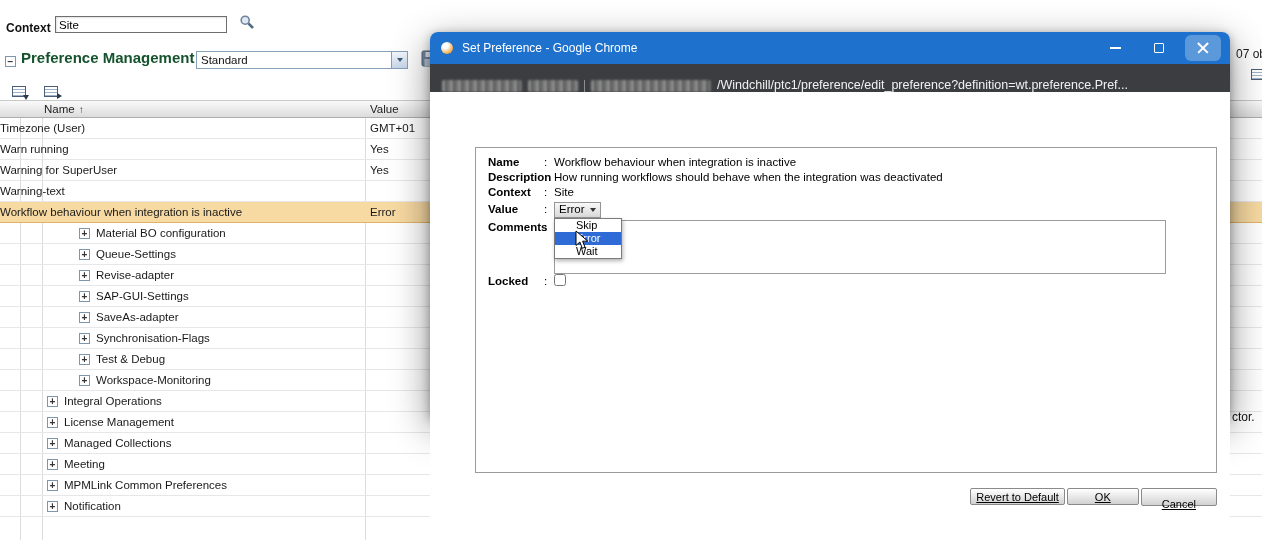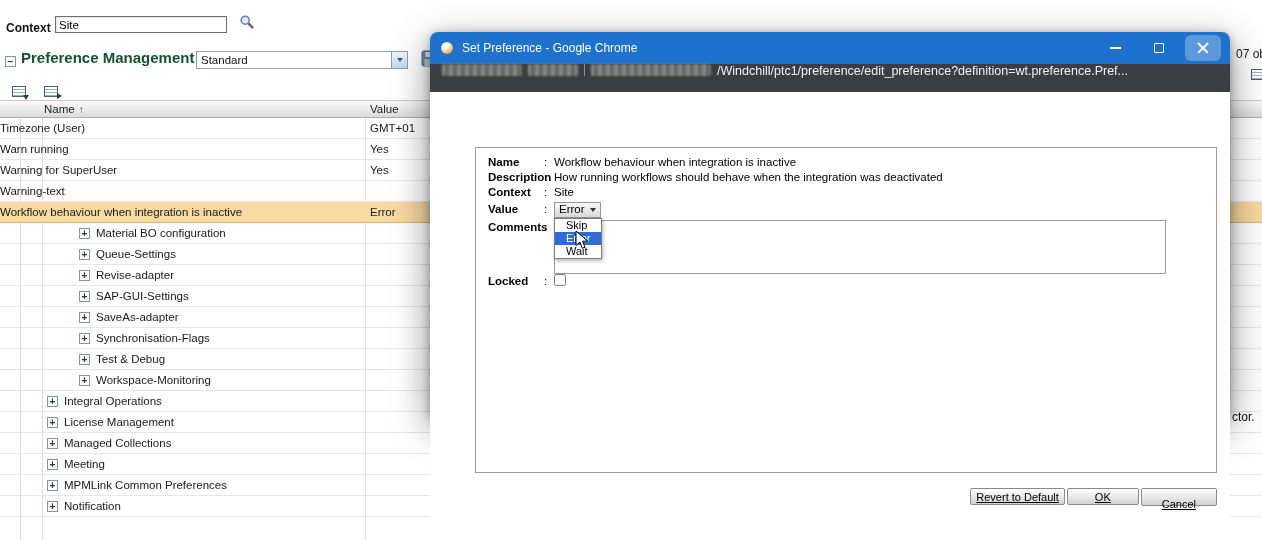--- a/index.html
+++ b/index.html
@@ -52,40 +52,40 @@
   .win-title { color:#fff; font-size:12px; margin-left:9px; flex:1; white-space:nowrap; overflow:hidden; }
   .win-controls { display:flex; align-items:center; height:100%; }
   .win-btn { width:44px; height:32px; background:none; border:none; display:flex; align-items:center; justify-content:center; }
   .win-btn.close-btn { width:36px; height:26px; border-radius:6px; background:rgba(255,255,255,.28); margin:0 9px 0 4px; }
   .glyph-min { width:11px; height:2px; background:#fff; }
   .glyph-max { width:10px; height:10px; border:1.6px solid #fff; border-radius:1px; }
   .glyph-x { position:relative; width:12px; height:12px; }
   .glyph-x::before, .glyph-x::after { content:""; position:absolute; left:-1px; top:5px; width:14px; height:1.6px; background:#fff; }
   .glyph-x::before { transform:rotate(45deg); } .glyph-x::after { transform:rotate(-45deg); }
 
-  .urlbar { height:28px; background:#3b3d40; display:flex; align-items:flex-start; padding:0 12px; gap:6px; }
+  .urlbar { height:28px; background:#3b3d40; display:flex; align-items:flex-end; padding:0 12px; gap:6px; }
   .redact { height:12px; border-radius:2px; background:repeating-linear-gradient(90deg,#9a9a9a 0 3px,#5f5f5f 3px 5px,#7b7b7b 5px 8px); filter:blur(1px); opacity:.85; }
   .r1 { width:80px; } .r2 { width:50px; } .r3 { width:120px; }
   .url-sep { width:1px; height:12px; background:#8d8d8d; }
   .url-text { color:#f1f1f1; font-size:12.5px; white-space:nowrap; overflow:hidden; }
 
   .popup-content { position:relative; height:437px; background:#fff; }
   .pc-header { height:30px; position:relative; border-bottom:1px solid #bdbdbd; background:linear-gradient(#ffffff 55%, #ececec); }
   .pc-title { position:absolute; left:14px; top:7px; font-size:13px; font-weight:bold; color:#4c4c45; }
   .help { position:absolute; right:12px; top:7px; width:16px; height:16px; border-radius:50%; background:radial-gradient(circle at 35% 30%, #6aa6ea, #1f63bd); color:#fff; font-size:11px; font-weight:bold; text-align:center; line-height:16px; border:none; }
 
   .form-box { position:absolute; left:45px; top:55px; width:742px; height:326px; border:1px solid #9b9b9b; padding:7px 10px 0 12px; font-size:11.5px; color:#000; }
   .frow { display:flex; line-height:15px; }
   .flabel { width:56px; font-weight:bold; flex:0 0 56px; }
   .fsep { width:10px; flex:0 0 10px; }
   .value-row { margin-top:1px; height:17px; align-items:center; }
   .fselect { position:relative; display:inline-flex; align-items:center; height:16px; padding:0 4px; border:1px solid #959595; background:linear-gradient(#f8f8f8,#d9d9d9); gap:5px; }
   .fselect .caret-down { border-top-color:#333; }
   .dd-list { position:absolute; left:-1px; top:15px; min-width:41px; background:#fff; border:1px solid #7b7b7b; box-shadow:1px 2px 4px rgba(0,0,0,.3); z-index:20; }
-  .opt { padding:0 11px; height:13px; line-height:13px; font-size:11px; white-space:nowrap; }
+  .opt { padding:0 21px; height:13px; line-height:13px; font-size:11px; white-space:nowrap; }
   .opt.sel { background:#2e6bd6; color:#fff; }
   .comments-row { margin-top:2px; align-items:flex-start; }
   .comments-ta { width:612px; height:54px; border:1px solid #9b9b9b; resize:none; font-family:inherit; font-size:11.5px; }
   .locked-row { }
   .locked-cb { width:12px; height:12px; }
 
   .btns { position:absolute; right:13px; top:396px; display:flex; gap:2px; }
   .btn { font-size:11px; color:#000; text-decoration:underline; background:linear-gradient(#ffffff,#d2d2d2); border:1px solid #8a8a8a; border-radius:2px; height:17px; line-height:14px; padding:0 8px; font-family:inherit; }
   .btn.ok { padding:0 27px; }
   .btn.cancel { padding:8px 20px; }

